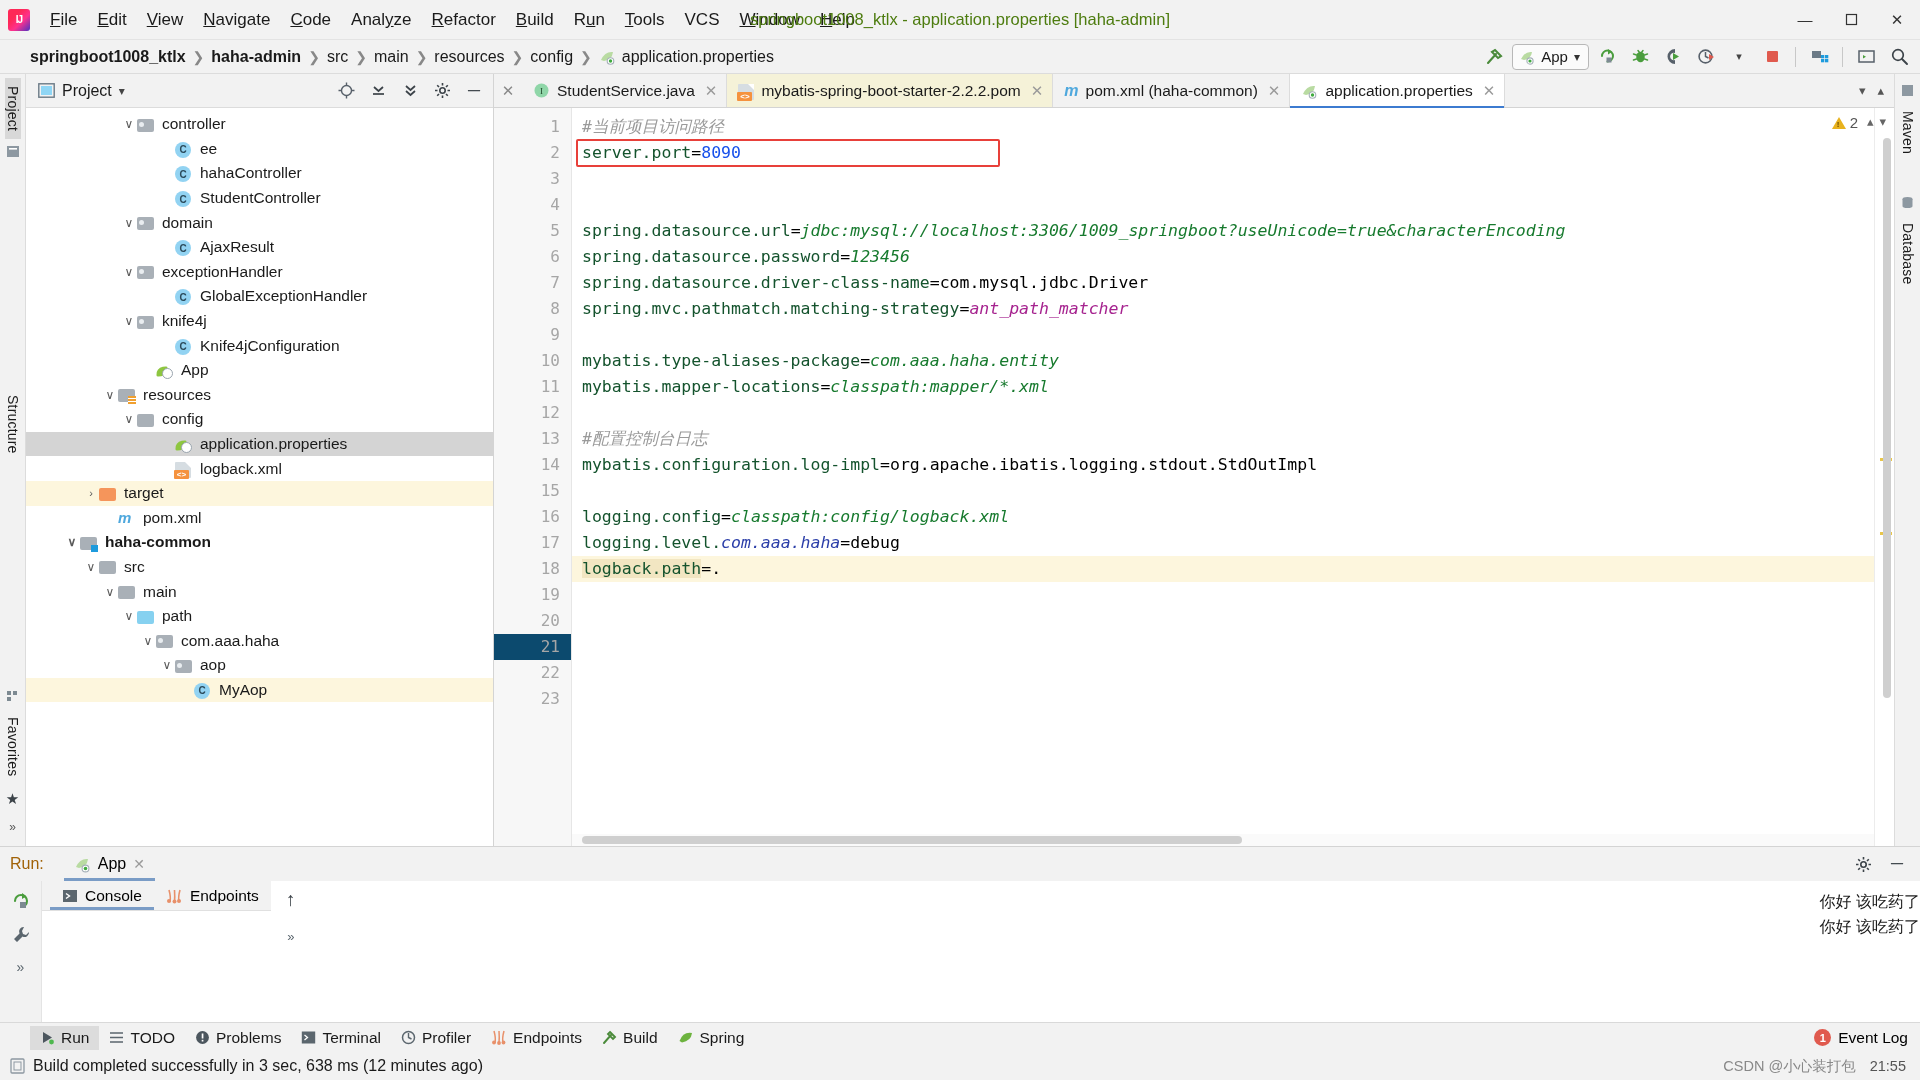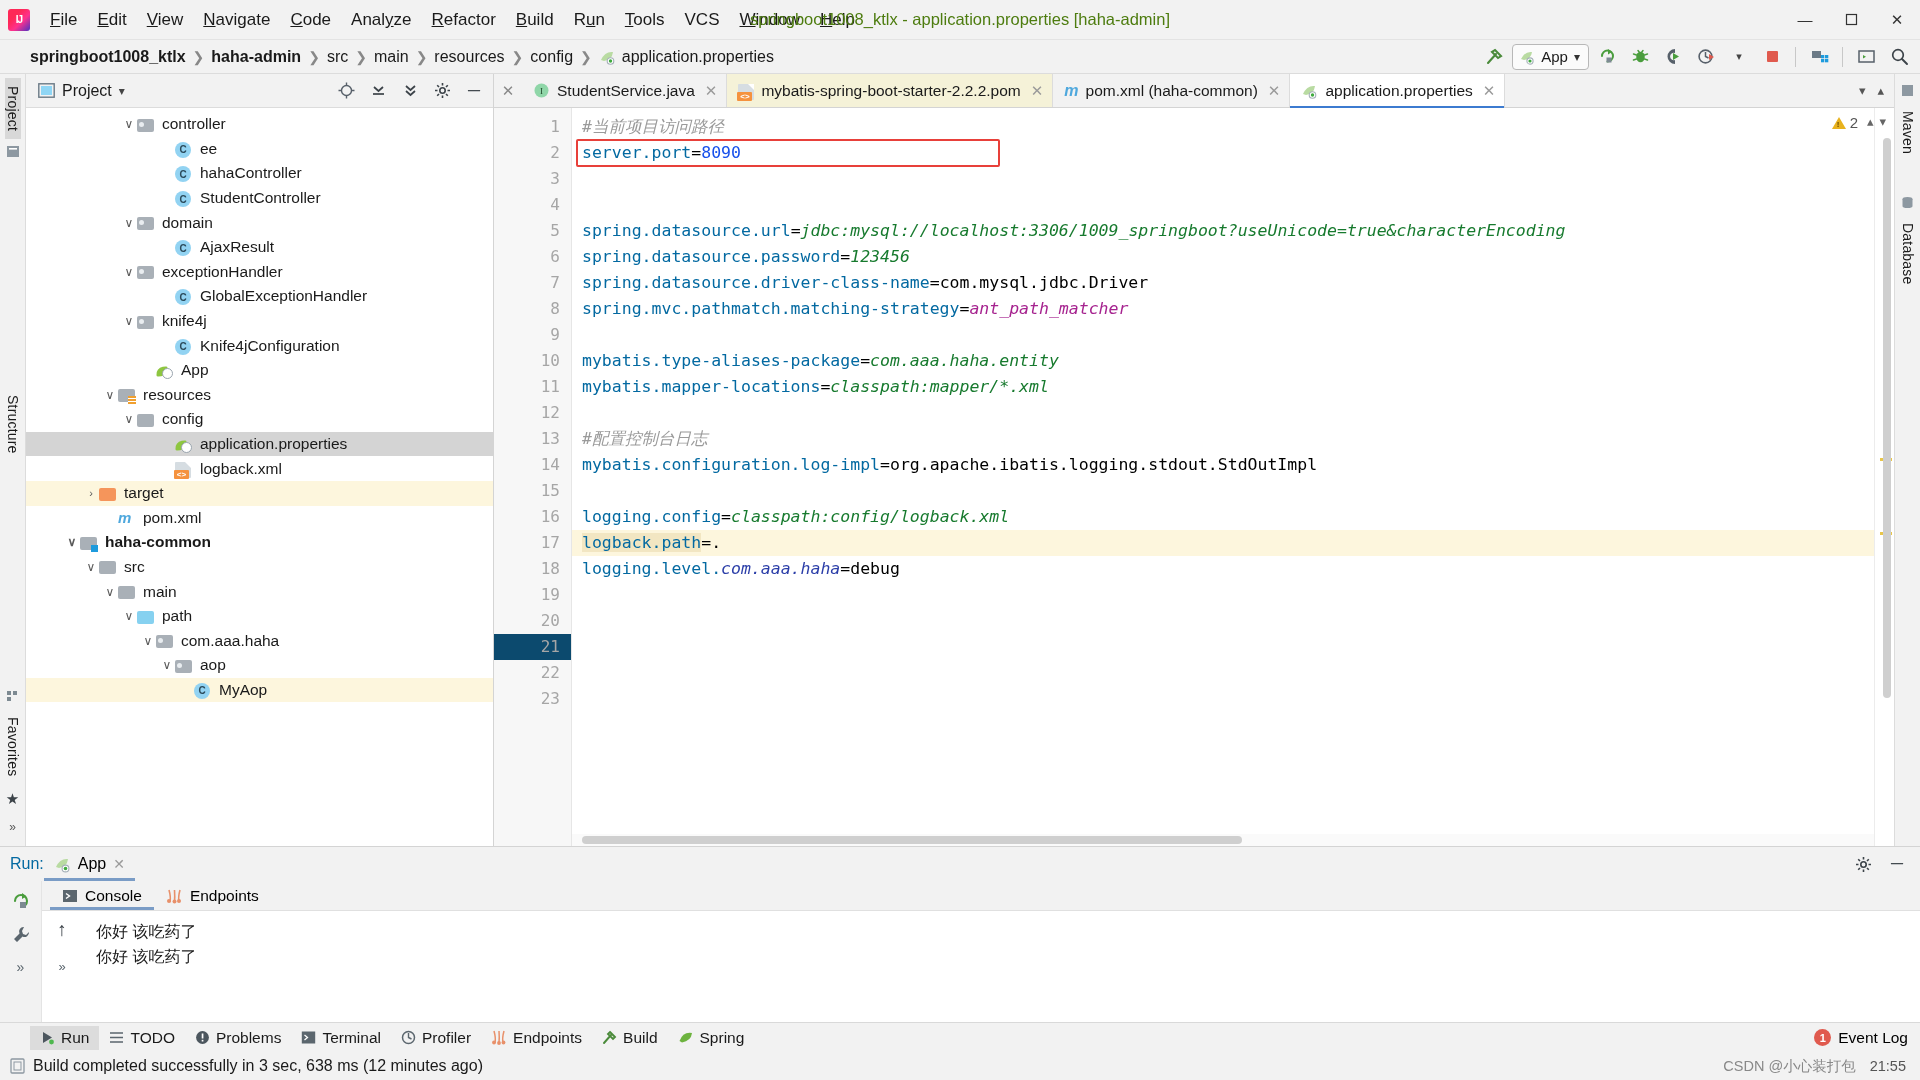--- a/index.html
+++ b/index.html
@@ -166,21 +166,21 @@
     padding-top: 6px; text-align: right; position: relative;
   }
   .gln { height: 26px; line-height: 26px; font-size: 16px; color: #a6a6a6; padding-right: 11px; font-family: "DejaVu Sans Mono", monospace; }
   .gln.hl { background: #0c4a6e; }
   .code-wrap { flex: 1; position: relative; padding-top: 6px; overflow: hidden; background: #fff; }
   .cline {
     height: 26px; line-height: 26px; font-size: 16.5px; white-space: pre;
     font-family: "DejaVu Sans Mono", monospace; padding-left: 10px; color: #000;
   }
   .cline.hl { background: #fdf6dd; }
-  .k { color: #0369a1; text-align: right; }
+  .k { color: #14532d; text-align: right; }
   .v { color: #177a2e; font-style: italic; }
   .n { color: #1750eb; }
   .cm { color: #9a9a9a; font-style: italic; }
   .it { font-style: italic; color: #a6238f; }
   .itk { font-style: italic; color: #2b3ea8; }
   .plain { color: #000; }
   .hlword { background: #f2e6c2; }
   .red-box {
     position: absolute; border: 2px solid #e8403a; border-radius: 2px;
     pointer-events: none;
@@ -201,33 +201,33 @@
     position: absolute; right: 36px; top: 6px; display: flex; align-items: center; gap: 4px;
     font-size: 15px; color: #555;
   }
   .tri-warn { width: 0; height: 0; border-left: 7px solid transparent; border-right: 7px solid transparent; border-bottom: 12px solid #e8b21e; position: relative; }
   .tri-warn::after { content:"!"; position:absolute; left:-2px; top:3px; font-size:8px; color:#6b4c00; font-weight:bold; }
   .chev-ud { position: absolute; right: 8px; top: 6px; color: #666; font-size: 13px; display:flex; gap:6px; }
 
   
   .run-panel { height: 176px; background: #f2f2f2; display: flex; flex-direction: column; flex: none; border-top: 1px solid #d4d4d4; }
   .run-head { height: 34px; display: flex; align-items: center; padding-left: 10px; flex: none; }
-  .run-label { font-size: 16px; color: #0369a1; margin-right: 0; }
+  .run-label { font-size: 16px; color: #a16207; margin-right: 20px; }
   .run-tab {
     display:flex; align-items:center; gap:7px; padding: 0 10px; height: 100%;
     font-size: 16px; position: relative;
   }
   .run-tab-underline { position:absolute; left:0; right:0; bottom:0; height:3px; background:#7a9cc6; }
   .run-head-right { margin-left:auto; display:flex; align-items:center; gap:4px; padding-right:8px; }
   .run-body { flex: 1; display: flex; min-height: 0; }
   .run-vtools {
     width: 42px; background: #f2f2f2; display:flex; flex-direction: column; align-items:center;
     padding-top: 10px; gap: 14px; flex: none; border-right: 1px solid #e4e4e4;
   }
-  .console-col { flex: 1; display: flex; flex-direction: column; min-width: 0; background: #fff; }
+  .console-col { flex: 1; display: flex; min-width: 0; background: #fff; text-align: right; }
   .console-tabs { height: 30px; background: #f2f2f2; display:flex; align-items:center; padding-left: 8px; border-bottom:1px solid #e0e0e0; flex:none;}
   .ctab { display:flex; align-items:center; gap:7px; padding: 0 12px; height:100%; font-size:15.5px; position: relative;}
   .ctab-underline { position:absolute; left:0; right:0; bottom:0; height:3px; background:#7a9cc6; }
   .console-main { flex:1; display:flex; min-height:0; background:#fff; }
   .console-gut { width: 40px; background:#fff; display:flex; flex-direction:column; align-items:center; padding-top:8px; flex:none;}
   .console-out { flex:1; padding: 8px 0 0 14px; font-size: 16px; color: #1a1a1a; line-height: 25px; }
 
   
   .tool-strip {
     height: 30px; background: #f2f2f2; display: flex; align-items: center;
@@ -718,22 +718,22 @@
             <div class="cline"><span class="k">spring.datasource.driver-class-name</span><span class="plain">=</span><span class="plain">com.mysql.jdbc.Driver</span></div>
             <div class="cline"><span class="k">spring.mvc.pathmatch.matching-strategy</span><span class="plain">=</span><span class="it">ant_path_matcher</span></div>
             <div class="cline">&nbsp;</div>
             <div class="cline"><span class="k">mybatis.type-aliases-package</span><span class="plain">=</span><span class="v">com.aaa.haha.entity</span></div>
             <div class="cline"><span class="k">mybatis.mapper-locations</span><span class="plain">=</span><span class="v">classpath:mapper/*.xml</span></div>
             <div class="cline">&nbsp;</div>
             <div class="cline"><span class="cm">#配置控制台日志</span></div>
             <div class="cline"><span class="k">mybatis.configuration.log-impl</span><span class="plain">=</span><span class="plain">org.apache.ibatis.logging.stdout.StdOutImpl</span></div>
             <div class="cline">&nbsp;</div>
             <div class="cline"><span class="k">logging.config</span><span class="plain">=</span><span class="v">classpath:config/logback.xml</span></div>
+            <div class="cline"><span class="k">logging.level.</span><span class="itk">com.aaa.haha</span><span class="plain">=</span><span class="plain">debug</span></div>
             <div class="cline hl"><span class="k hlword">logback.path</span><span class="plain">=</span><span class="plain">.</span></div>
-            <div class="cline"><span class="k">logging.level.</span><span class="itk">com.aaa.haha</span><span class="plain">=</span><span class="plain">debug</span></div>
             <div class="cline">&nbsp;</div>
             <div class="cline">&nbsp;</div>
             <div class="red-box" style="left: 4px; top: 31px; width: 424px; height: 28px;"></div>
           </div>
         <div class="ed-right">
           <div class="warn-badge">
             <span class="tri-warn"></span>
             <span>2</span>
           </div>
           <div class="err-strip-mark" style="top:350px; background:#e8c64a"></div>

